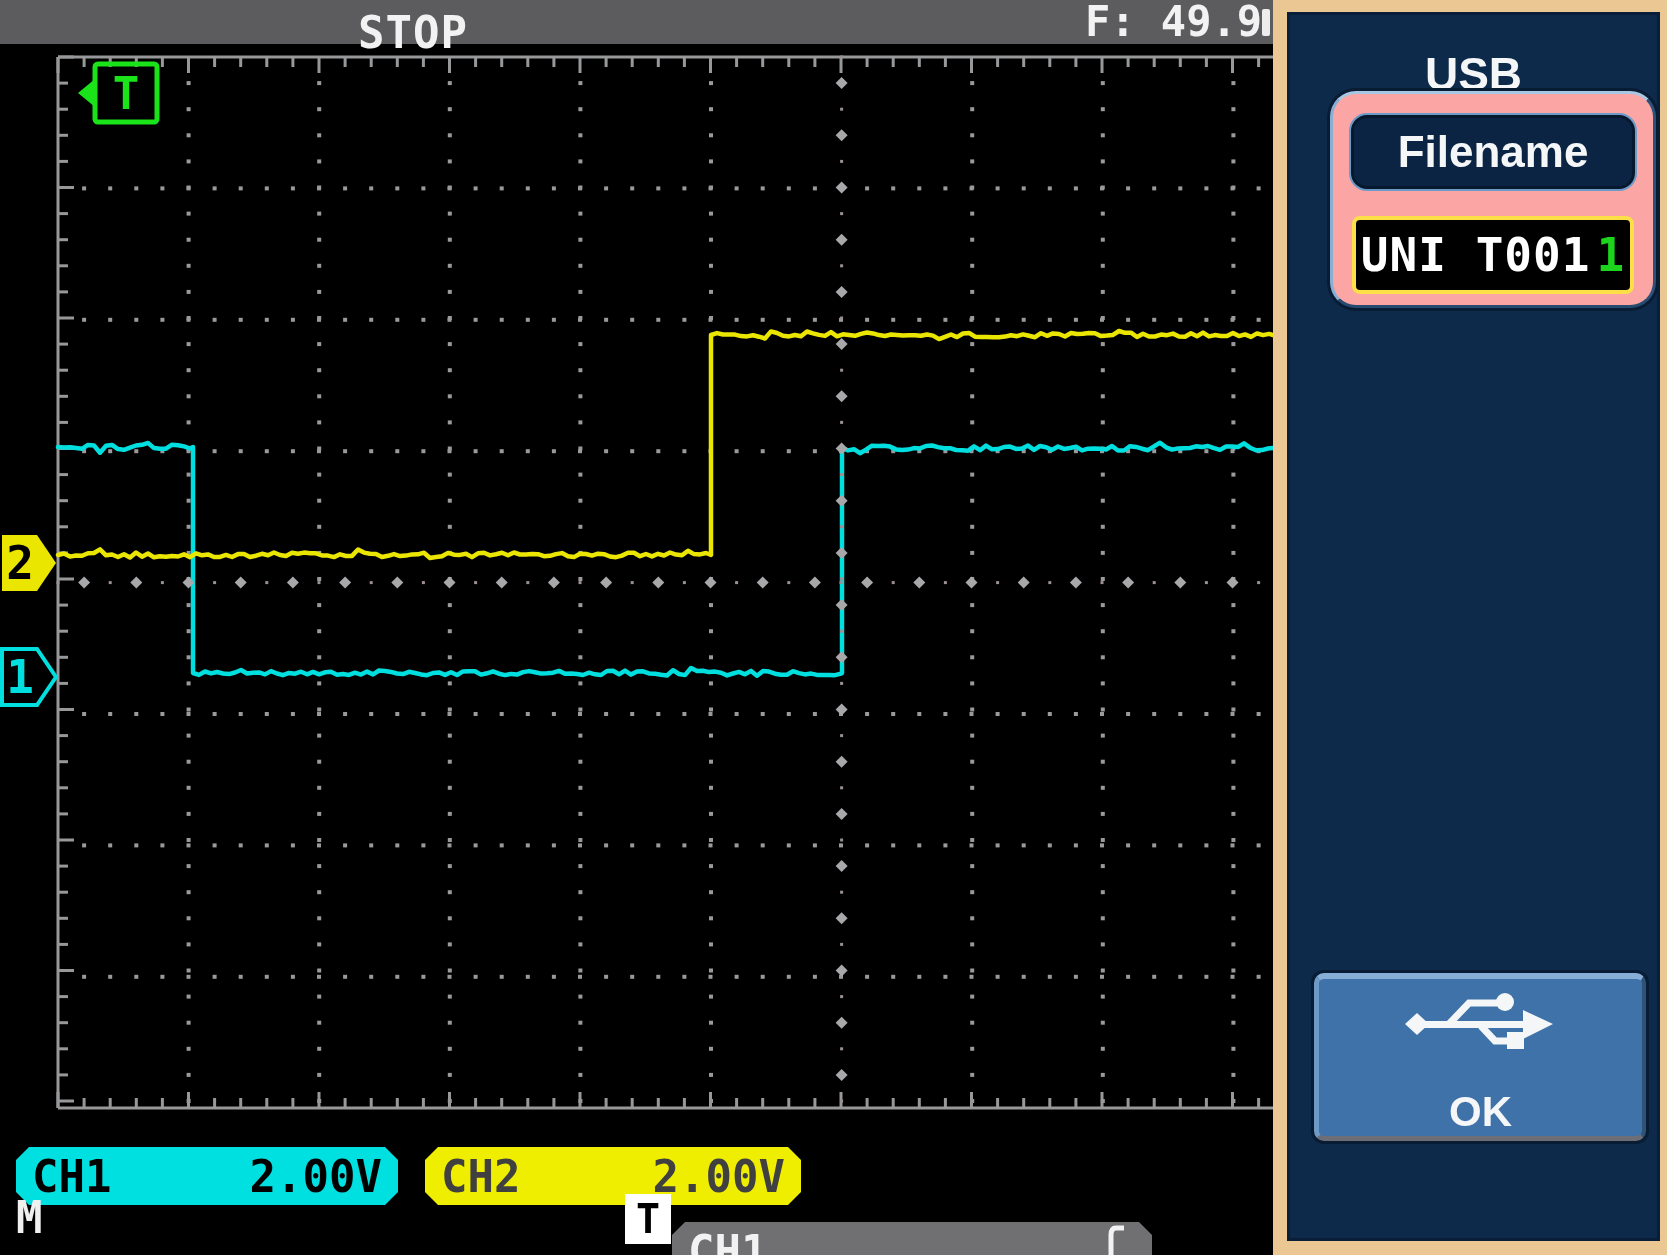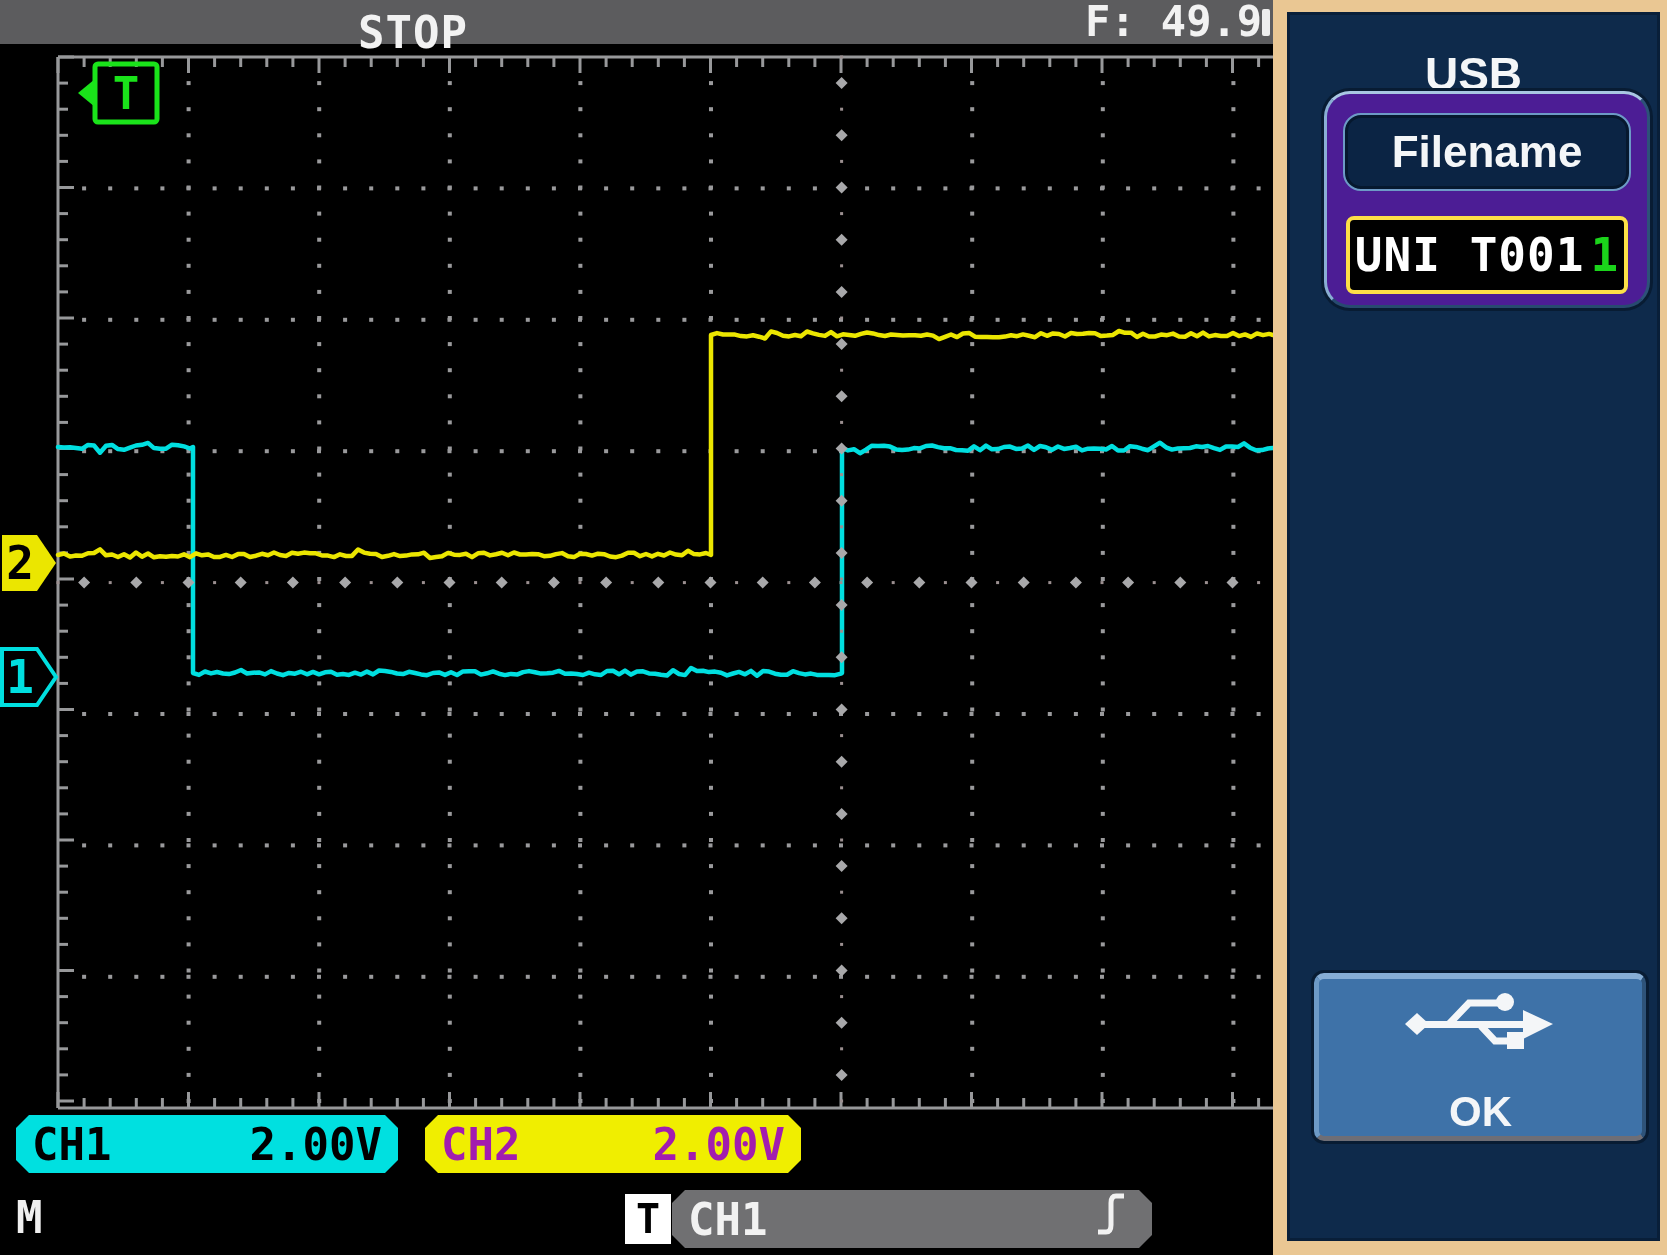--- a/index.html
+++ b/index.html
@@ -8,37 +8,37 @@
   
   .scope{position:absolute;left:0;top:0;width:1273px;height:1255px;background:#000;overflow:hidden;}
   .topbar{position:absolute;left:0;top:0;width:1273px;height:44px;background:#5c5c5e;}
   .topbar .runstate{position:absolute;left:358px;top:11px;line-height:44px;font-size:44px;font-weight:bold;color:#f2f2f2;letter-spacing:1px;}
   .topbar .freq{position:absolute;left:1085px;top:0;line-height:44px;font-size:42px;font-weight:bold;color:#f2f2f2;white-space:nowrap;}
   .topbar .sliver{position:absolute;left:1262px;top:9px;width:8px;height:27px;background:#ededed;border-radius:2px;}
   svg.display{position:absolute;left:0;top:0;pointer-events:none;}
   
   .badge{position:absolute;height:58px;display:flex;align-items:center;justify-content:space-between;
          padding:0 16px;box-sizing:border-box;font-weight:bold;font-size:44px;
-         clip-path:polygon(13px 0,calc(100% - 13px) 0,100% 13px,100% calc(100% - 13px),calc(100% - 13px) 100%,13px 100%,0 calc(100% - 13px),0 13px);}
+         clip-path:polygon(13px 0,calc(100% - 13px) 0,100% 13px,100% calc(100% - 13px),calc(100% - 13px) 100%,13px 100%,0 calc(100% - 13px),0 13px);margin-top:32px;}
   .badge span{white-space:nowrap;}
   .ch1{left:16px;top:1115px;width:382px;background:#00e0e0;color:#000;}
-  .ch2{left:425px;top:1115px;width:376px;background:#f0ee00;color:#a21caf;}
+  .ch2{left:425px;top:1115px;width:376px;background:#f0ee00;color:#404040;}
   .mlabel{position:absolute;left:16px;top:1190px;line-height:56px;font-size:44px;font-weight:bold;color:#f0f0f0;}
   .tbadge{background:#707072;color:#f2f2f2;}
   .timebadge{left:60px;top:1190px;width:530px;}
   .trigbox{position:absolute;left:625px;top:1194px;width:46px;height:50px;background:#fff;color:#000;
            font-size:40px;font-weight:bold;display:flex;align-items:center;justify-content:center;}
   .trigbadge{left:672px;top:1190px;width:480px;}
   .slope-icon{display:inline-block;margin:0 10px;}
   
   .menu{position:absolute;left:1273px;top:0;width:394px;height:1255px;background:#eac793;box-sizing:border-box;}
   .menu-inner{position:absolute;left:14px;top:12px;right:7px;bottom:14px;background:#0e2a4b;border:3px solid #091f39;box-sizing:border-box;
               font-family:"Liberation Sans","DejaVu Sans",sans-serif;}
   .menu-title{margin-top:32px;text-align:center;font-size:46px;font-weight:bold;color:#f4f6f8;}
-  .fn-group{position:absolute;left:34px;top:76px;width:326px;height:217px;background:#4c1d95;border-radius:26px;
+  .fn-group{position:absolute;left:40px;top:76px;width:326px;height:217px;background:#fca5a5;border-radius:26px;
             border-top:3px solid #a9c7e3;border-left:3px solid #89aed4;border-right:3px solid #2d5179;border-bottom:3px solid #274a70;
             box-shadow:0 0 0 3px #081c33;box-sizing:border-box;}
   .fn-button{margin:19px auto 0;width:284px;height:74px;background:#0b2444;border-radius:18px;border:2px solid #6d9ac6;
              box-shadow:inset 0 0 0 3px #06182e;display:flex;align-items:center;justify-content:center;
              color:#f4f6f8;font-size:44px;font-weight:bold;}
   .fn-value{margin:25px auto 0;width:274px;height:70px;background:#000;border:4px solid #fde047;border-radius:8px;
             display:flex;align-items:center;justify-content:center;
             font-family:"DejaVu Sans Mono",monospace;font-size:46px;font-weight:bold;color:#fff;letter-spacing:1px;}
   .fn-value .cursor{color:#1bd41b;margin-left:6px;}
   .ok-button{position:absolute;left:24px;top:958px;width:332px;height:168px;background:#3e72a8;border-radius:10px;

